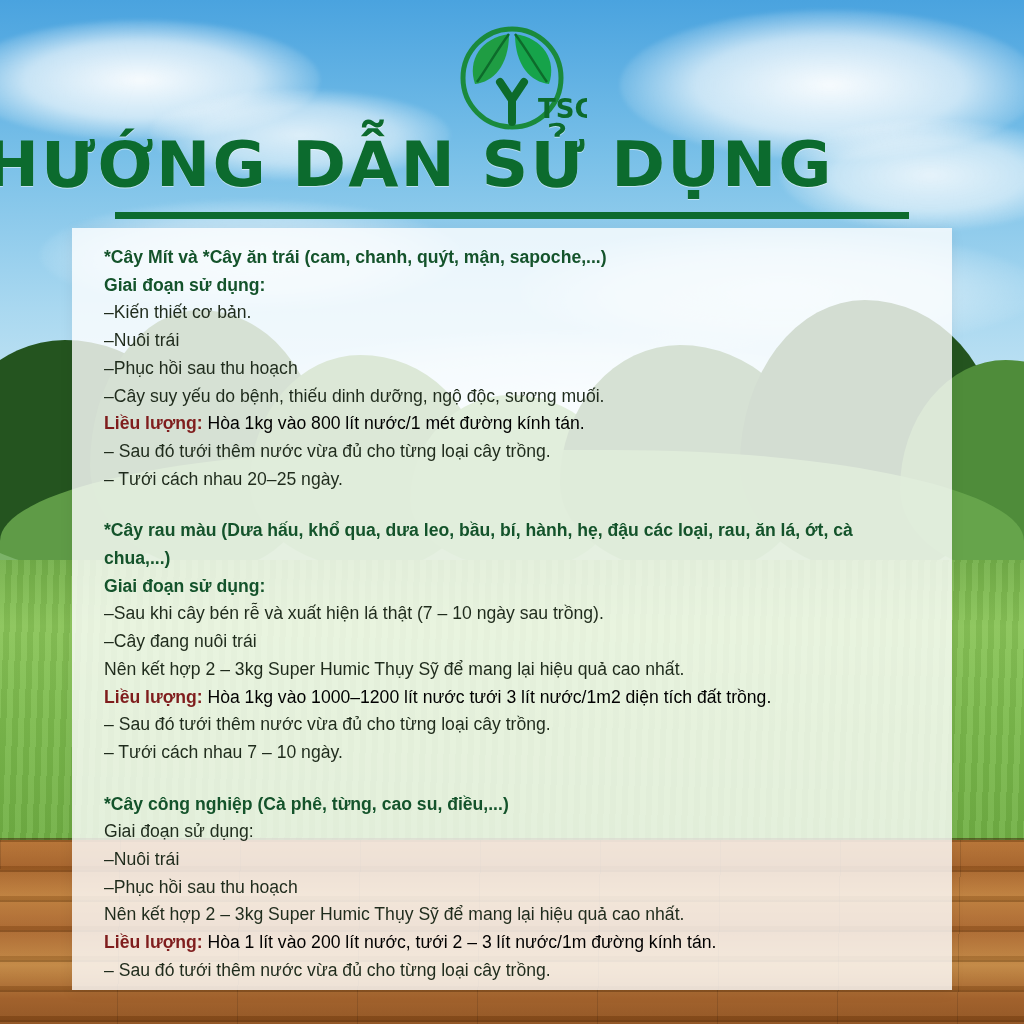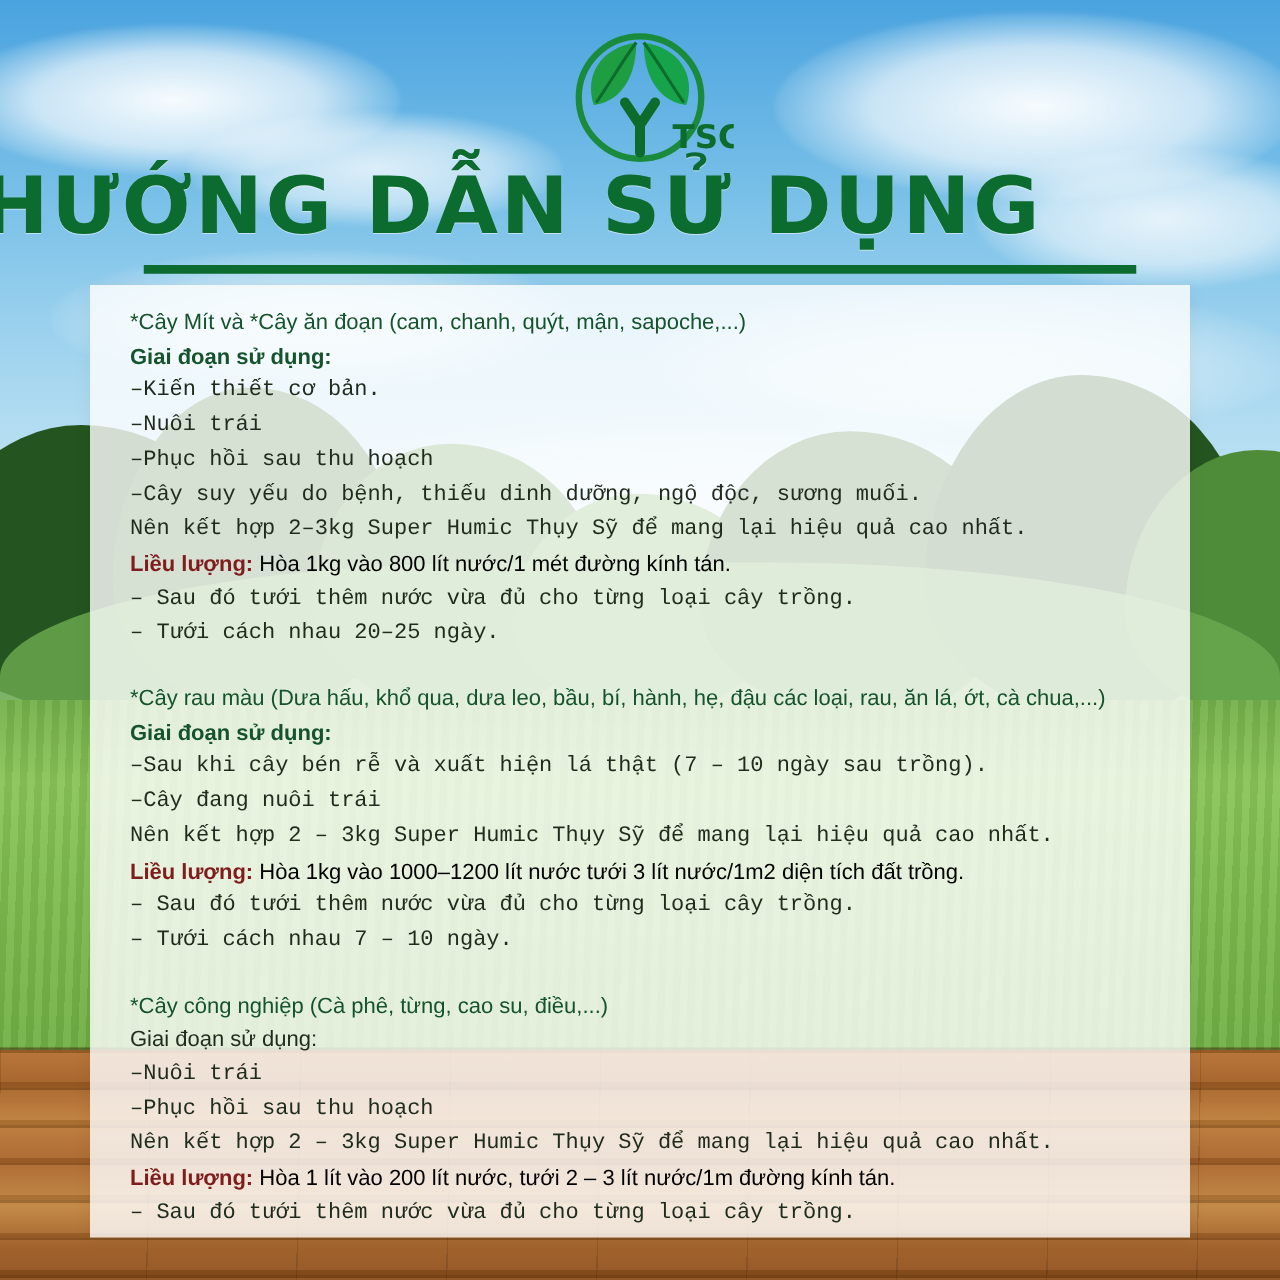--- a/index.html
+++ b/index.html
@@ -126,26 +126,26 @@
     position: absolute;
     left: 104px; top: 244px;
     width: 818px;
     font-size: 17.6px;
     line-height: 1.575;
     color: #1f2b1c;
   }
   .block { margin-bottom: 24px; }
   .block:last-child { margin-bottom: 0; }
   p { margin: 0; }
-  .hdr { font-weight: 400; color: #14532b; }
+  .hdr { font-weight: 700; color: #14532b; }
   .sub { font-weight: 700; color: #14532b; }
   .sub-plain { font-weight: 400; color: #1f2b1c; }
   .dose-label { font-weight: 700; color: #7f1d1d; }
   .dose-val { color: #000000; }
-  .line { color: #1f2b1c; font-family: Liberation Mono, monospace; }
+  .line { color: #1f2b1c; }
 </style>
 </head>
 <body>
 
 <div id="scene">
   <div class="sky"></div>
 
   <div class="cloud c1"></div>
   <div class="cloud c2"></div>
   <div class="cloud c3"></div>
@@ -193,28 +193,27 @@
 
 <div class="title-wrap">
   <h1 class="title">HƯỚNG DẪN SỬ DỤNG</h1>
   <div class="title-rule"></div>
 </div>
 
 <div class="content">
 
   <div class="block">
     <p>
-      <span class="hdr">*Cây Mít</span><span class="hdr plain"> và </span><span class="hdr">*Cây ăn đoạn</span><span class="hdr plain"> (cam, chanh, quýt, mận, sapoche,...)</span>
+      <span class="hdr">*Cây Mít</span><span class="hdr plain"> và </span><span class="hdr">*Cây ăn trái</span><span class="hdr plain"> (cam, chanh, quýt, mận, sapoche,...)</span>
     </p>
     <p class="sub">Giai đoạn sử dụng:</p>
     <p class="line">–Kiến thiết cơ bản.</p>
     <p class="line">–Nuôi trái</p>
     <p class="line">–Phục hồi sau thu hoạch</p>
     <p class="line">–Cây suy yếu do bệnh, thiếu dinh dưỡng, ngộ độc, sương muối.</p>
-    <p class="line">Nên kết hợp 2–3kg Super Humic Thụy Sỹ để mang lại hiệu quả cao nhất.</p>
     <p>
       <span class="dose-label">Liều lượng: </span><span class="dose-val">Hòa 1kg vào 800 lít nước/1 mét đường kính tán.</span>
     </p>
     <p class="line">– Sau đó tưới thêm nước vừa đủ cho từng loại cây trồng.</p>
     <p class="line">– Tưới cách nhau 20–25 ngày.</p>
   </div>
 
   <div class="block">
     <p>
       <span class="hdr">*Cây rau màu</span><span class="hdr plain"> (Dưa hấu, khổ qua, dưa leo, bầu, bí, hành, hẹ, đậu các loại, rau, ăn lá, ớt, cà chua,...)</span>

